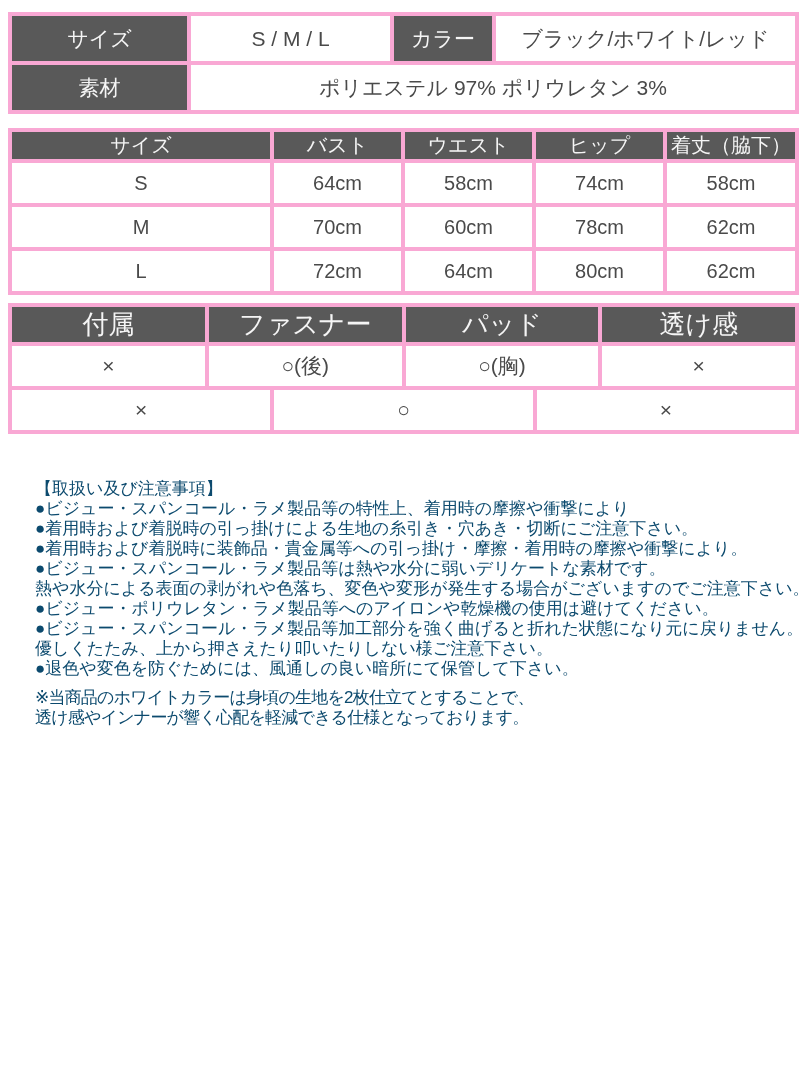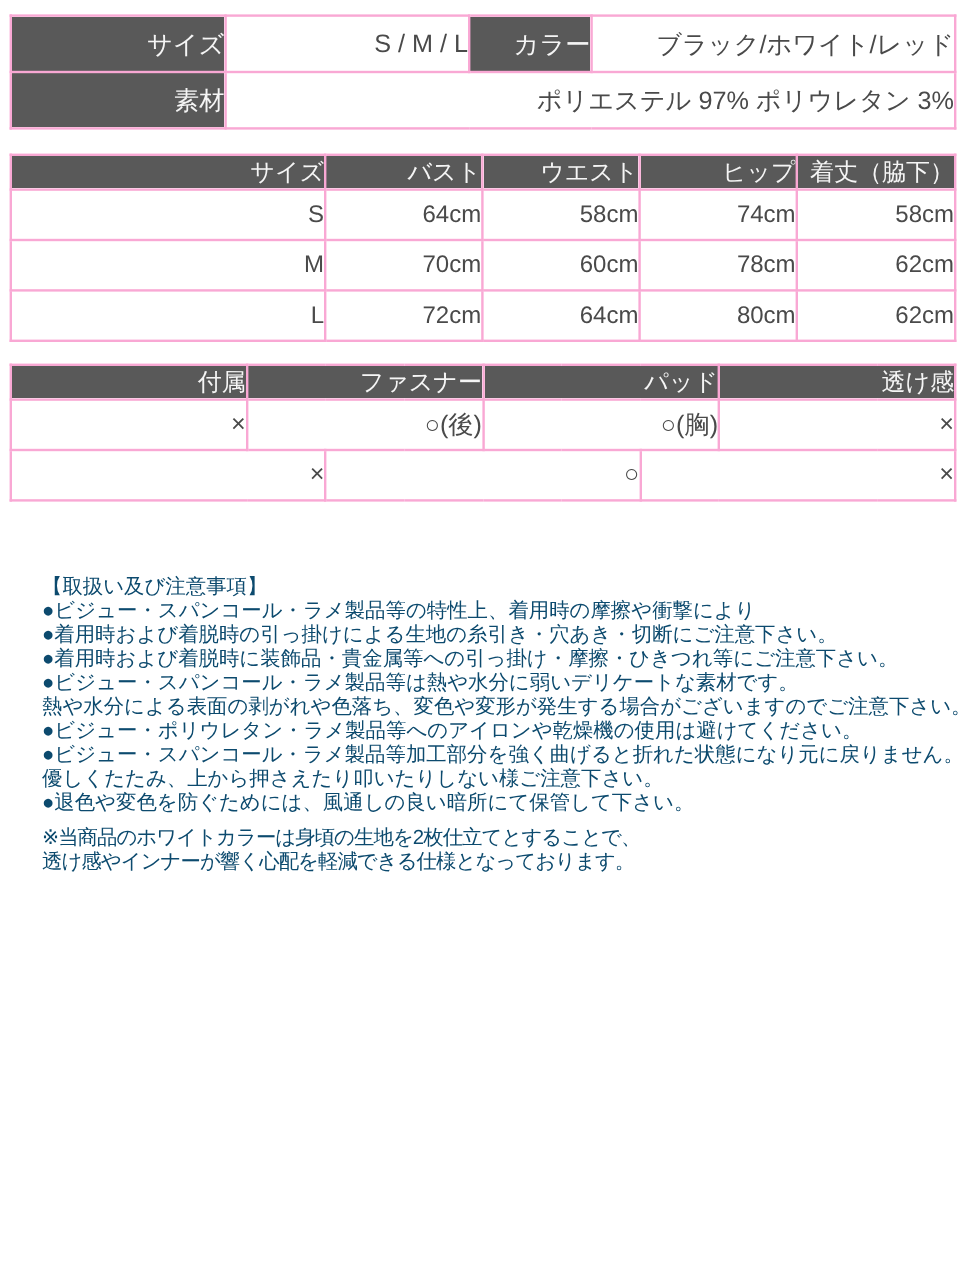--- a/index.html
+++ b/index.html
@@ -11,40 +11,40 @@
     overflow:hidden;
   }
   table{
     position:absolute;
     border-collapse:collapse;
     table-layout:fixed;
     width:787px;
     left:8px;
   }
   td{
-    border:2px solid #f9a8d4;
-    text-align:right;
+    border:4px solid #f9a8d4;
+    text-align:center;
     vertical-align:middle;
     padding:0;
     font-size:21px;
     color:#4a4a4a;
     white-space:nowrap;
     overflow:hidden;
   }
   td.hd{
     background:#595959;
     color:#f5f5f5;
   }
   .t1{top:12px;}
   .t1 td{height:45px;}
   .t2{top:128px;}
   .t2 tr.head td{height:27px;font-size:20px;}
   .t2 tr.data td{height:40px;font-size:20px;}
   .t3{top:303px;}
-  .t3 tr.head td{height:23px;font-size:20px;}
+  .t3 tr.head td{height:23px;font-size:26px;}
   .t3 tr.data td{height:40px;font-size:21px;}
   .notes{
     position:absolute;
     left:35px;top:479px;
     width:740px;
     font-size:17px;
     line-height:20px;
     color:#0c4a6e;
     letter-spacing:0px;
   }
@@ -153,21 +153,21 @@
         <td colspan="4">○</td>
         <td colspan="4">×</td>
       </tr>
     </tbody>
   </table>
 
   <div class="notes">
     <div class="note-line">【取扱い及び注意事項】</div>
     <div class="note-line">●ビジュー・スパンコール・ラメ製品等の特性上、着用時の摩擦や衝撃により</div>
     <div class="note-line">●着用時および着脱時の引っ掛けによる生地の糸引き・穴あき・切断にご注意下さい。</div>
-    <div class="note-line">●着用時および着脱時に装飾品・貴金属等への引っ掛け・摩擦・ひきつれ等にご注意下さい。</div>
+    <div class="note-line">●着用時および着脱時に装飾品・貴金属等への引っ掛け・摩擦・着用時の摩擦や衝撃により。</div>
     <div class="note-line">●ビジュー・スパンコール・ラメ製品等は熱や水分に弱いデリケートな素材です。</div>
     <div class="note-line">熱や水分による表面の剥がれや色落ち、変色や変形が発生する場合がございますのでご注意下さい。</div>
     <div class="note-line">●ビジュー・ポリウレタン・ラメ製品等へのアイロンや乾燥機の使用は避けてください。</div>
     <div class="note-line">●ビジュー・スパンコール・ラメ製品等加工部分を強く曲げると折れた状態になり元に戻りません。</div>
     <div class="note-line">優しくたたみ、上から押さえたり叩いたりしない様ご注意下さい。</div>
     <div class="note-line">●退色や変色を防ぐためには、風通しの良い暗所にて保管して下さい。</div>
     <div class="white-note">
       <div class="note-line">※当商品のホワイトカラーは身頃の生地を2枚仕立てとすることで、</div>
       <div class="note-line">透け感やインナーが響く心配を軽減できる仕様となっております。</div>
     </div>

